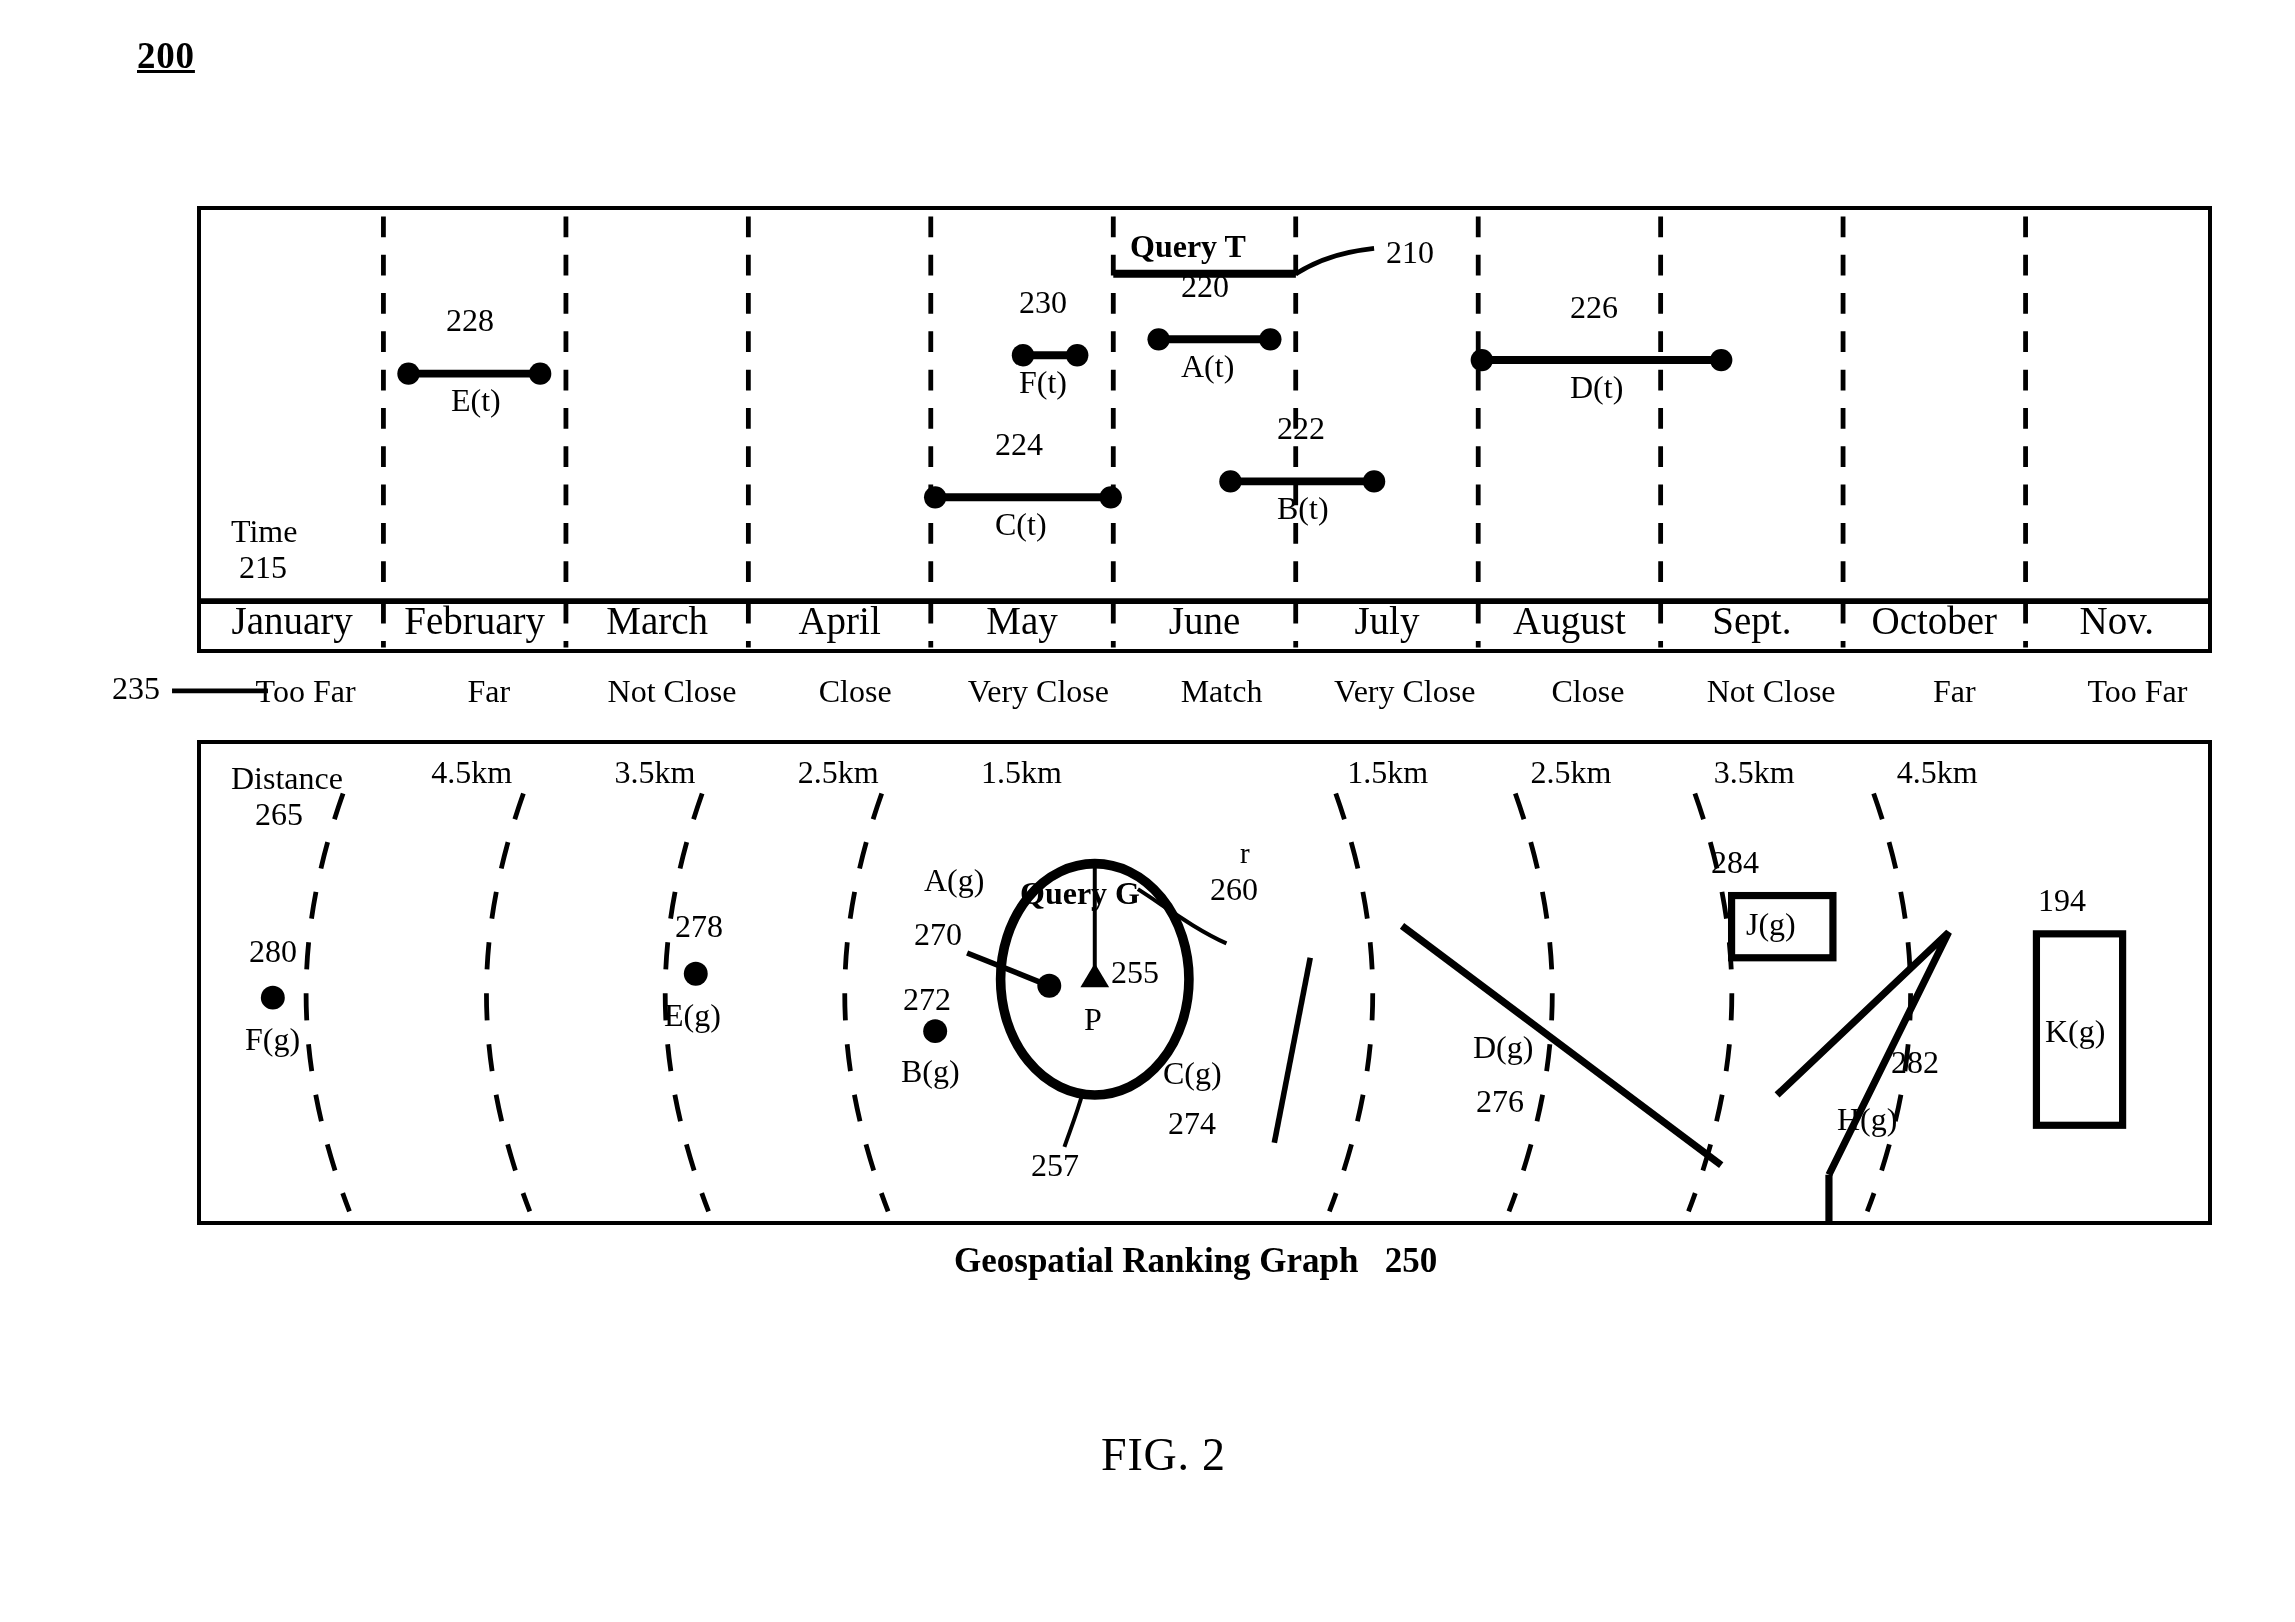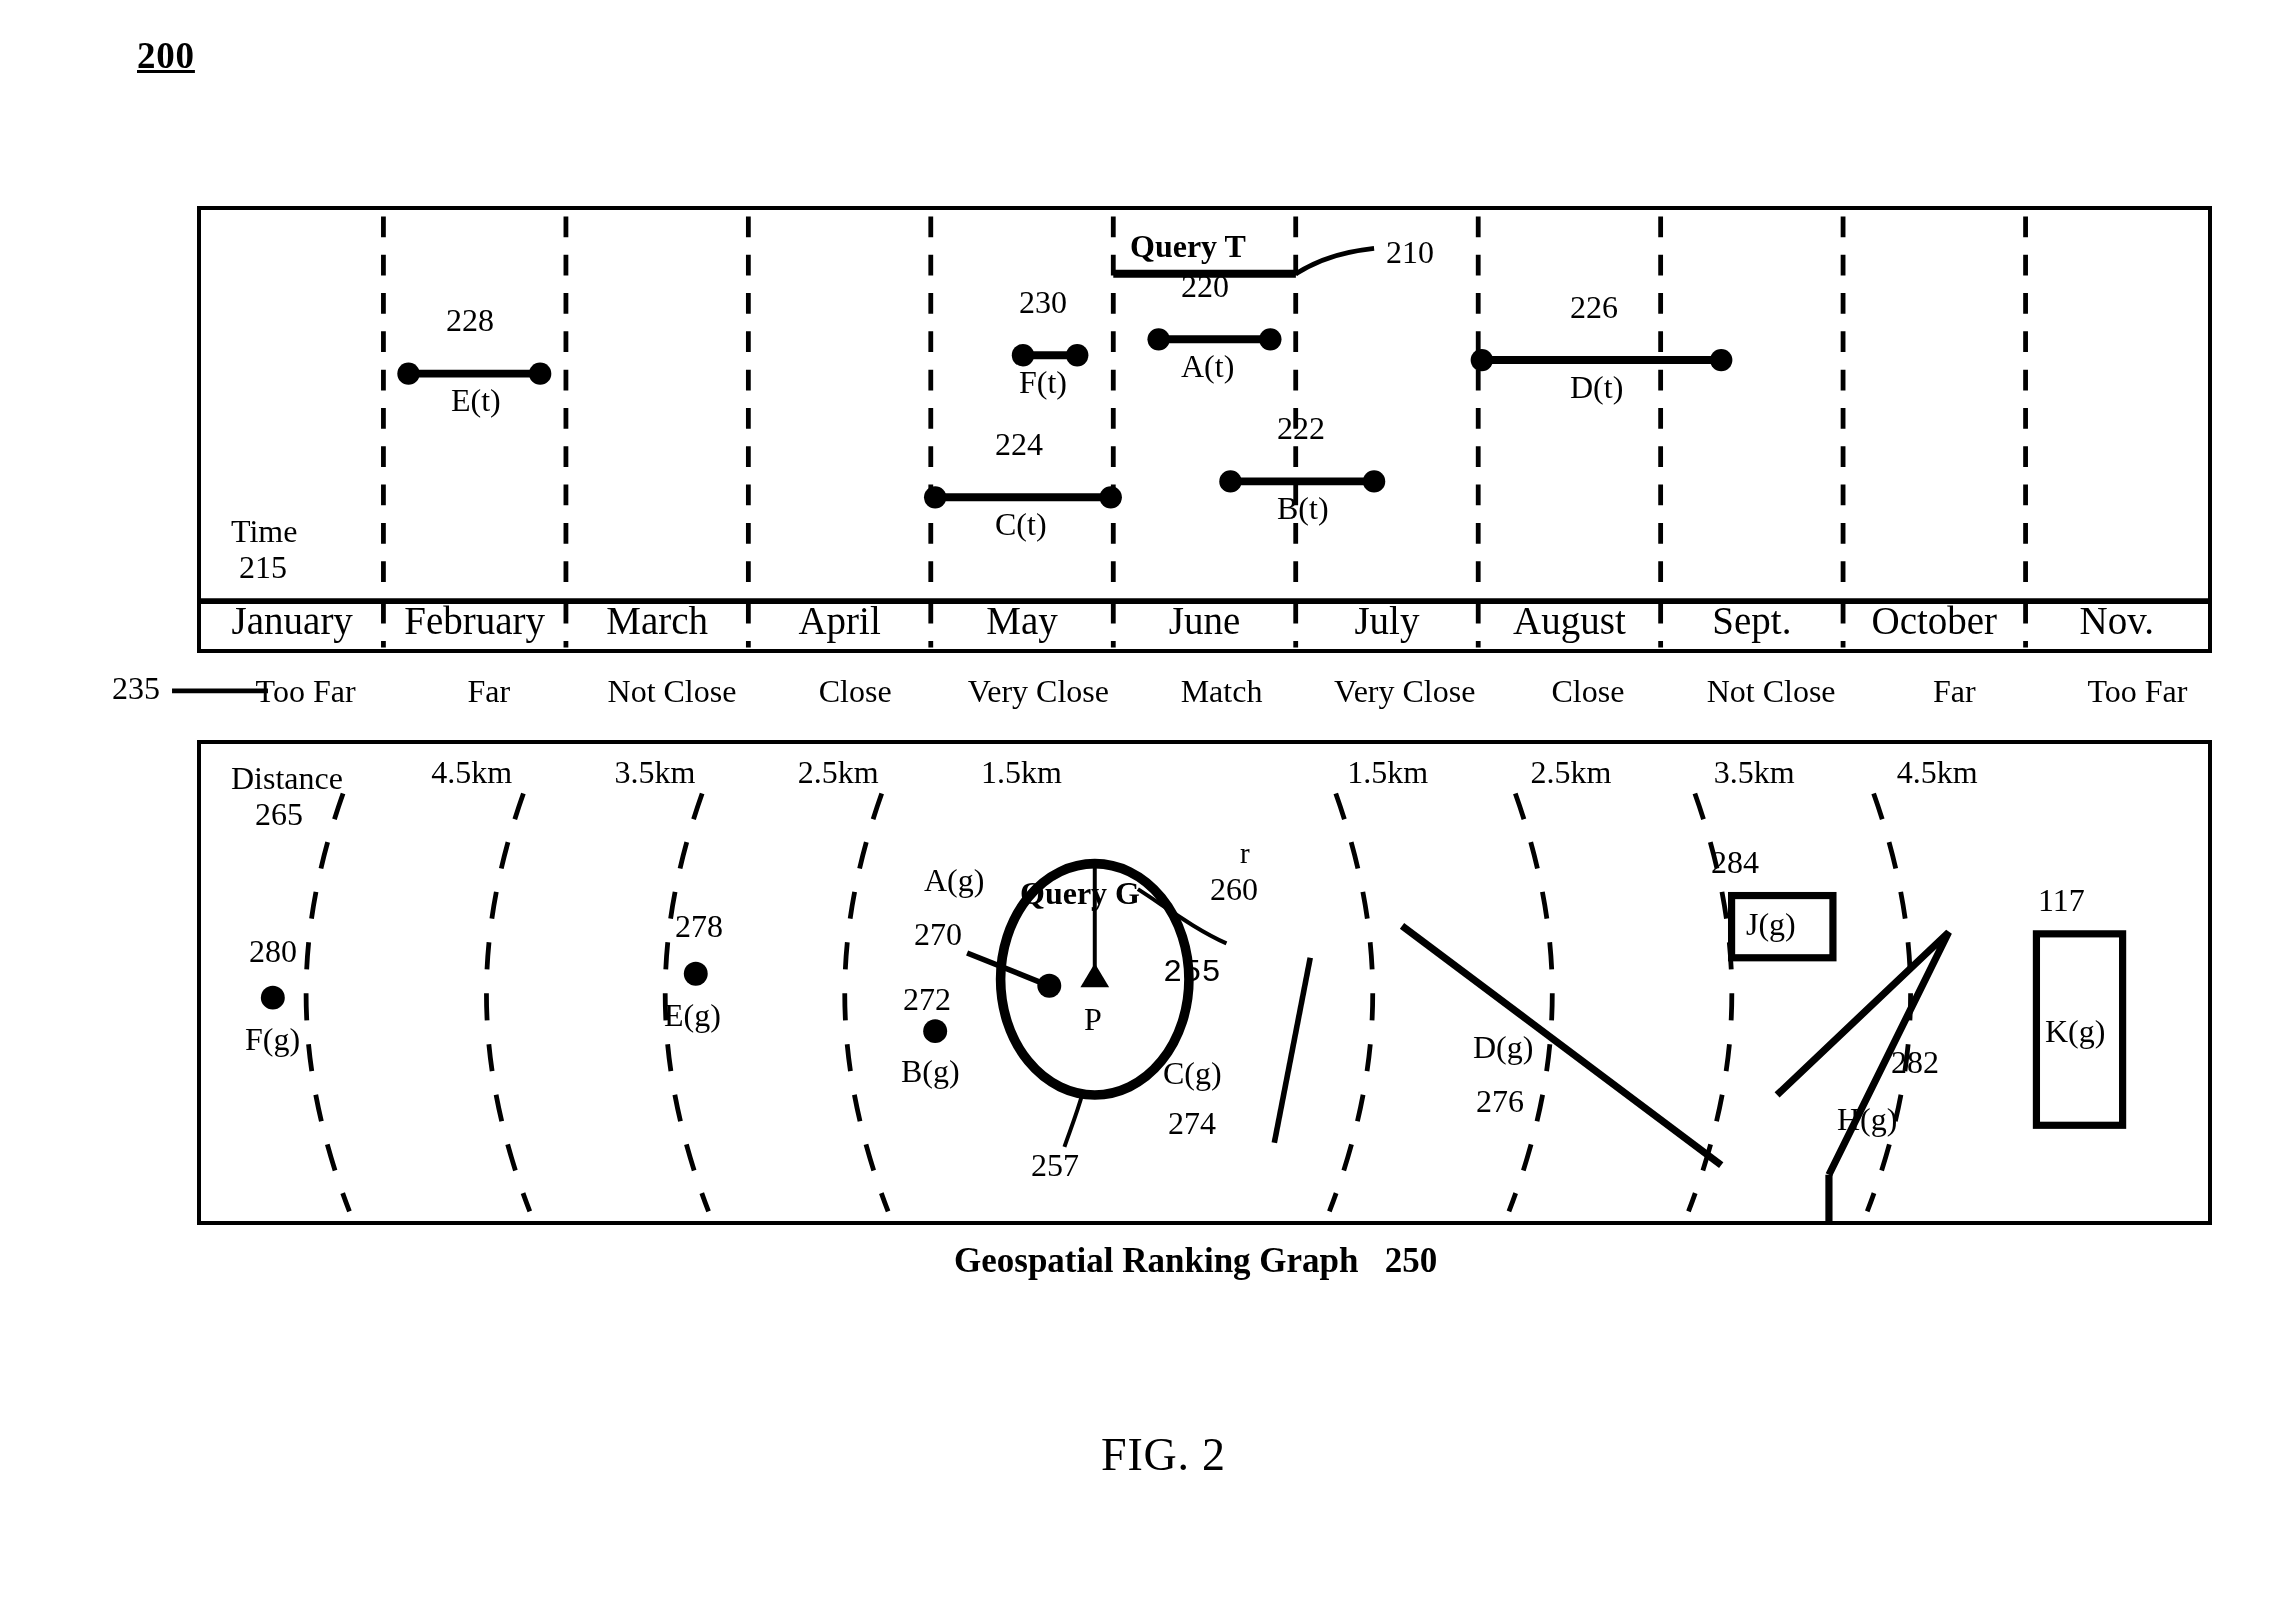--- a/index.html
+++ b/index.html
@@ -306,21 +306,21 @@
 
       <rect x="2300" y="238" width="108" height="240" stroke="#000" stroke-width="9" fill="none"></rect>
     </svg>
 
     <div class="lbl" style="left:30px; top:17.6px;">Distance</div>
     <div class="lbl" style="left:54px; top:54px;">265</div>
 
     <div class="lbl lbl-b" style="left:819px; top:89px;margin-top:44px;">Query G</div>
     <div class="lbl" style="left:1039px; top:94px; font-size:29px;">r</div>
     <div class="lbl" style="left:1009px; top:129px;">260</div>
-    <div class="lbl" style="left:962px; top:212px;font-family:Liberation Mono, monospace;">255</div>
+    <div class="lbl" style="left:910px; top:212px;">255</div>
     <div class="lbl" style="left:883px; top:259px;">P</div>
     <div class="lbl" style="left:830px; top:405px;">257</div>
 
     <div class="lbl" style="left:723px; top:120px;">A(g)</div>
     <div class="lbl" style="left:713px; top:174px;">270</div>
 
     <div class="lbl" style="left:702px; top:239px;">272</div>
     <div class="lbl" style="left:700px; top:311px;">B(g)</div>
 
     <div class="lbl" style="left:962px; top:313px;">C(g)</div>
@@ -334,21 +334,21 @@
 
     <div class="lbl" style="left:48px; top:191px;">280</div>
     <div class="lbl" style="left:44px; top:279px;">F(g)</div>
 
     <div class="lbl" style="left:1690px; top:302px;">282</div>
     <div class="lbl" style="left:1636px; top:359px;">H(g)</div>
 
     <div class="lbl" style="left:1510px; top:102px;">284</div>
     <div class="lbl" style="left:1545px; top:164px;">J(g)</div>
 
-    <div class="lbl" style="left:1837px; top:140px;">117</div>
+    <div class="lbl" style="left:1837px; top:140px;">194</div>
     <div class="lbl" style="left:1844px; top:271px;">K(g)</div>
   </div>
 
   <div class="dist-row">
     <div class="dist-cell"></div>
     <div class="dist-cell">4.5km</div>
     <div class="dist-cell">3.5km</div>
     <div class="dist-cell">2.5km</div>
     <div class="dist-cell">1.5km</div>
     <div class="dist-cell"></div>

